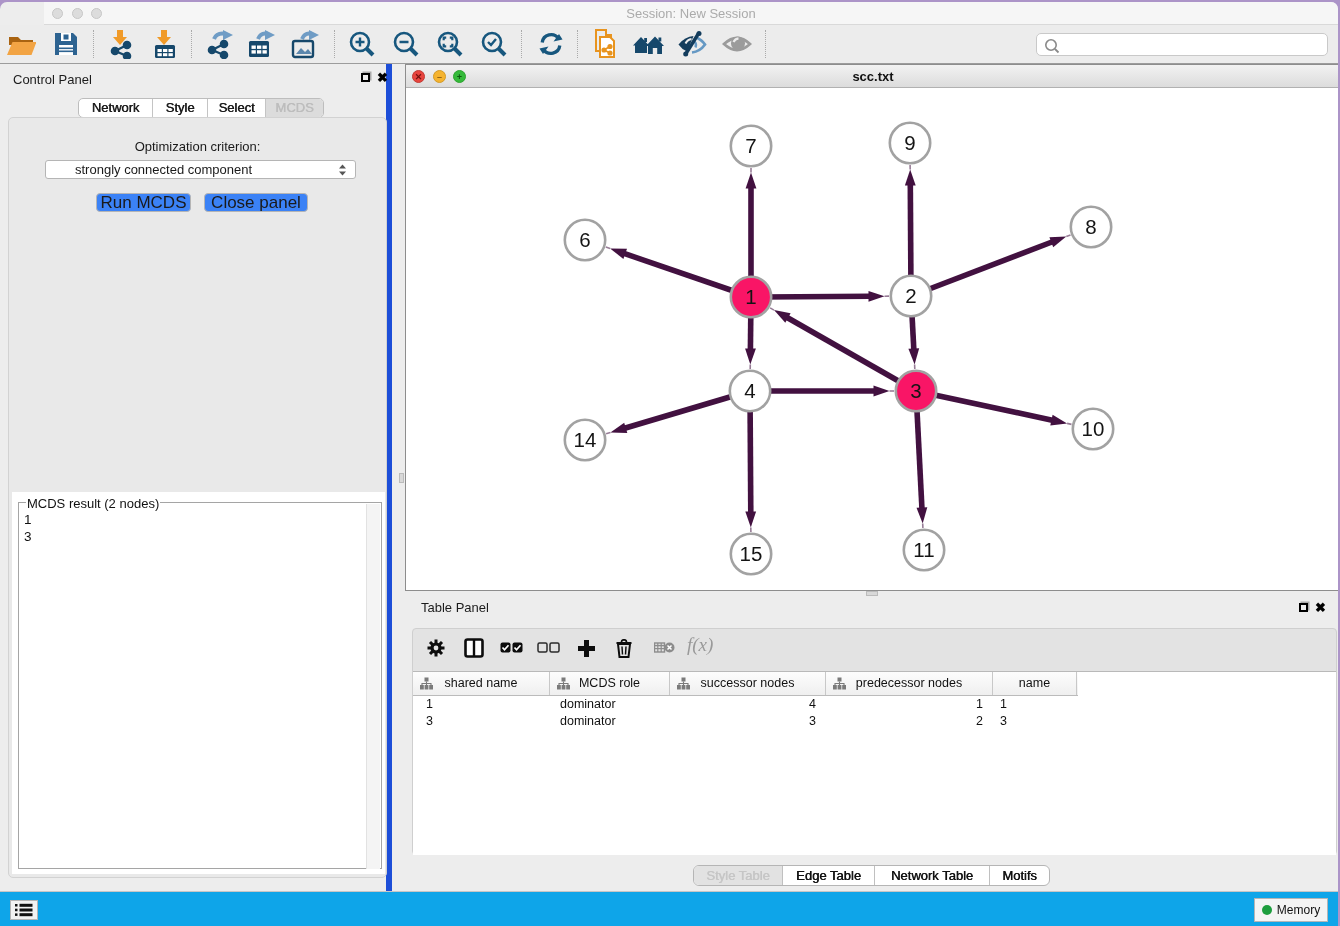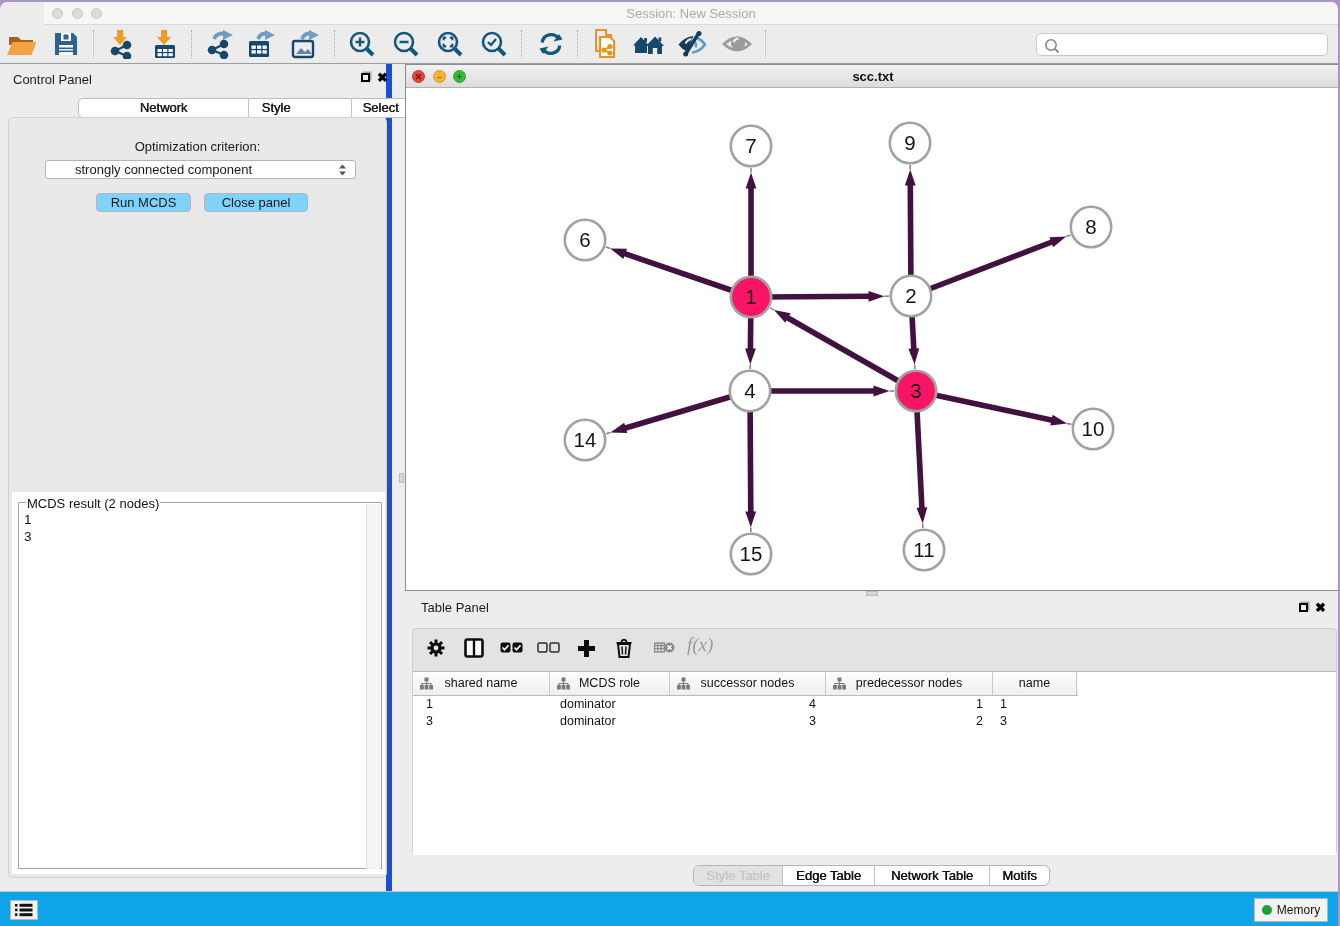--- a/index.html
+++ b/index.html
@@ -12,27 +12,27 @@
 #toolbar { position:absolute; top:23px; left:0; right:0; height:39px; background:#ececec; border-bottom:1px solid #9c9c9c; }
 .sep { position:absolute; top:5px; height:28px; width:0; border-left:1px dotted #aaa; }
 .ticon { position:absolute; top:0; }
 #searchbox { position:absolute; left:1036px; top:8px; width:292px; height:23px; background:#fff; border:1px solid #c9c9c9; border-radius:5px; }
 
 #cpanel { position:absolute; left:0; top:62px; width:392px; height:829px; background:#ededed; border-right:6px solid #1d4ed8; }
 #cpanel-title { position:absolute; left:13px; top:8px; font-size:13px; color:#1c1c1c; }
 .hicon-sq { position:absolute; width:9px; height:9px; border:2px solid #000; box-shadow:1.5px -1.5px 0 0 #aaa; }
 .hicon-x { position:absolute; font-size:13px; font-weight:bold; color:#000; }
 #cptabs { position:absolute; left:78px; top:34px; height:20px; display:flex; border:1px solid #bdbdbd; border-radius:5px; overflow:hidden; background:#fff; }
-#cptabs .tab { font-size:13px; font-weight:normal; text-shadow:0.5px 0 0 currentColor; color:#1a1a1a; text-align:center; line-height:18px; border-left:1px solid #c4c4c4;margin-left:48px; }
+#cptabs .tab { font-size:13px; font-weight:normal; text-shadow:0.5px 0 0 currentColor; color:#1a1a1a; text-align:center; line-height:18px; border-left:1px solid #c4c4c4; }
 #cptabs .tab:first-child { border-left:none; }
 #cptabs .tab.dis { background:#dcdcdc; color:#bdbdbd; }
 #cpbody { position:absolute; left:8px; top:53px; width:379px; height:761px; background:#e9e9e9; border:1px solid #d2d2d2; border-radius:5px; }
 #optlabel { position:absolute; top:21px; width:100%; text-align:center; font-size:13px; color:#1a1a1a; }
 #optsel { position:absolute; left:36px; top:42px; width:311px; height:19px; background:#fff; border:1px solid #b5b5b5; border-radius:3px; font-size:13px; color:#1a1a1a; line-height:17px; padding-left:29px; }
-.btn { position:absolute; top:75px; height:19px; background:#7dd3fc; border:1px solid #b5b5b5; border-radius:4px; font-size:13px; color:#1a1a1a; text-align:center; line-height:17px; }
+.btn { position:absolute; top:75px; height:19px; background:#3b82f6; border:1px solid #b5b5b5; border-radius:4px; font-size:17px; color:#1a1a1a; text-align:center; line-height:17px; }
 #resultwhite { position:absolute; left:3px; top:374px; width:373px; height:382px; background:#fff; }
 #resultbox { position:absolute; left:9px; top:384px; width:364px; height:367px; border:1px solid #a5a5a5;padding-left:10px; }
 #resultlegend { position:absolute; left:7px; top:-7px; background:#fff; font-size:13px; color:#111; padding:0 1px; }
 #resultscroll { position:absolute; right:1px; top:1px; width:14px; height:365px; background:#f4f4f4; border-left:1px solid #e2e2e2; }
 
 #netwin { position:absolute; left:405px; top:62px; width:935px; height:527px; border:1px solid #8d8d8d; border-right:none; background:#fff; }
 #nettitle { position:absolute; left:0; top:0; right:0; height:23px; background:linear-gradient(#f2f2f2,#dcdcdc); border-bottom:1px solid #b1b1b1; }
 #nettitle .t { position:absolute; width:100%; text-align:center; top:4px; font-size:13px; font-weight:bold; color:#111; }
 .mac { position:absolute; top:5px; width:13px; height:13px; border-radius:50%; font-size:9px; font-weight:bold; text-align:center; line-height:13px; }
 #netcanvas { position:absolute; left:0; top:23px; width:933px; height:502px; background:#fff; overflow:hidden; }

